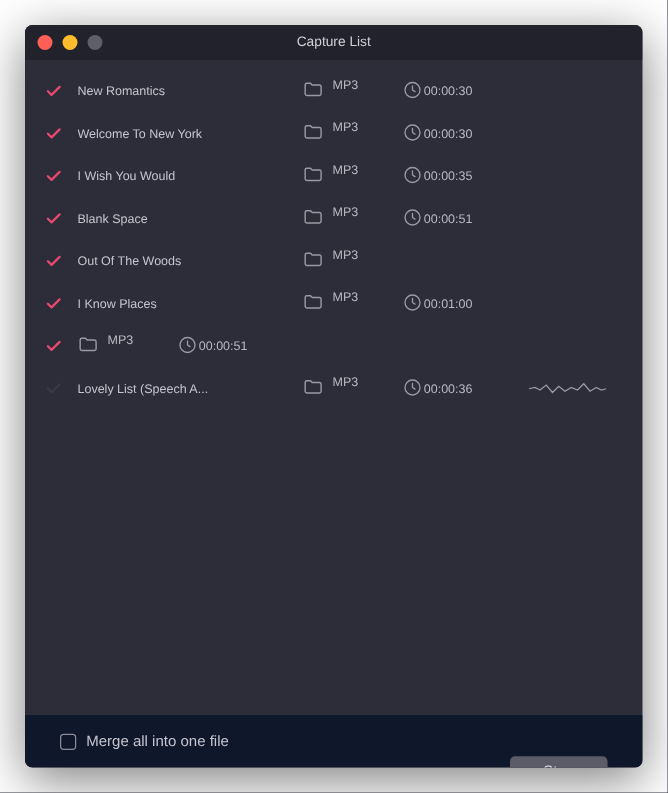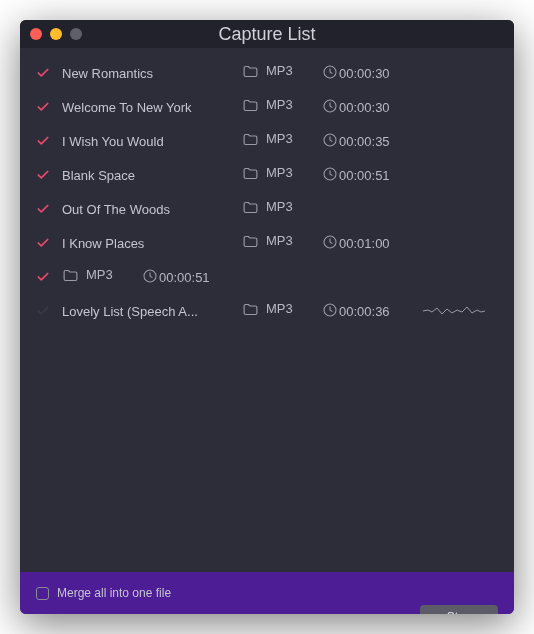--- a/index.html
+++ b/index.html
@@ -40,35 +40,35 @@
       border-radius: 50%;
     }
     .tl-close { background: #ff5f57; }
     .tl-min { background: #ffbd2e; }
     .tl-max { background: #5f5f6a; }
     .title {
       position: absolute;
       left: 0; right: 0;
       text-align: center;
       color: #d0d0d8;
-      font-size: 18px;
+      font-size: 11px;
       pointer-events: none;
     }
     .list {
       flex: 1;
       padding: 8px 0;
       overflow: auto;
     }
     .row {
       display: flex;
       align-items: center;
       height: 34px;
       padding: 0 14px;
       color: #b8b8c2;
-      font-size: 13px;
+      font-size: 10px;
     }
     .check {
       width: 18px;
       display: flex;
       justify-content: center;
       margin-right: 10px;
     }
     .check svg { width: 14px; height: 14px; }
     .check-done path { stroke: #e84a6f; }
     .check-pending path { stroke: #3a3a46; }
@@ -95,24 +95,24 @@
     .clock-icon svg { width: 16px; height: 16px; }
     .wave {
       flex: 1;
       display: flex;
       align-items: center;
       padding-left: 6px;
     }
     .wave svg { width: 62px; height: 18px; }
     .footer {
       height: 42px;
-      background: #4c1d95;
-      display: flex;
-      align-items: center;
-      padding: 0 16px;
+      background: #0f172a;
+      display: flex;
+      align-items: center;
+      padding: 0 28px;
       gap: 8px;
       flex-shrink: 0;
     }
     .checkbox {
       width: 13px;
       height: 13px;
       border: 1px solid #8a8a94;
       border-radius: 3px;
     }
     .merge-label {

